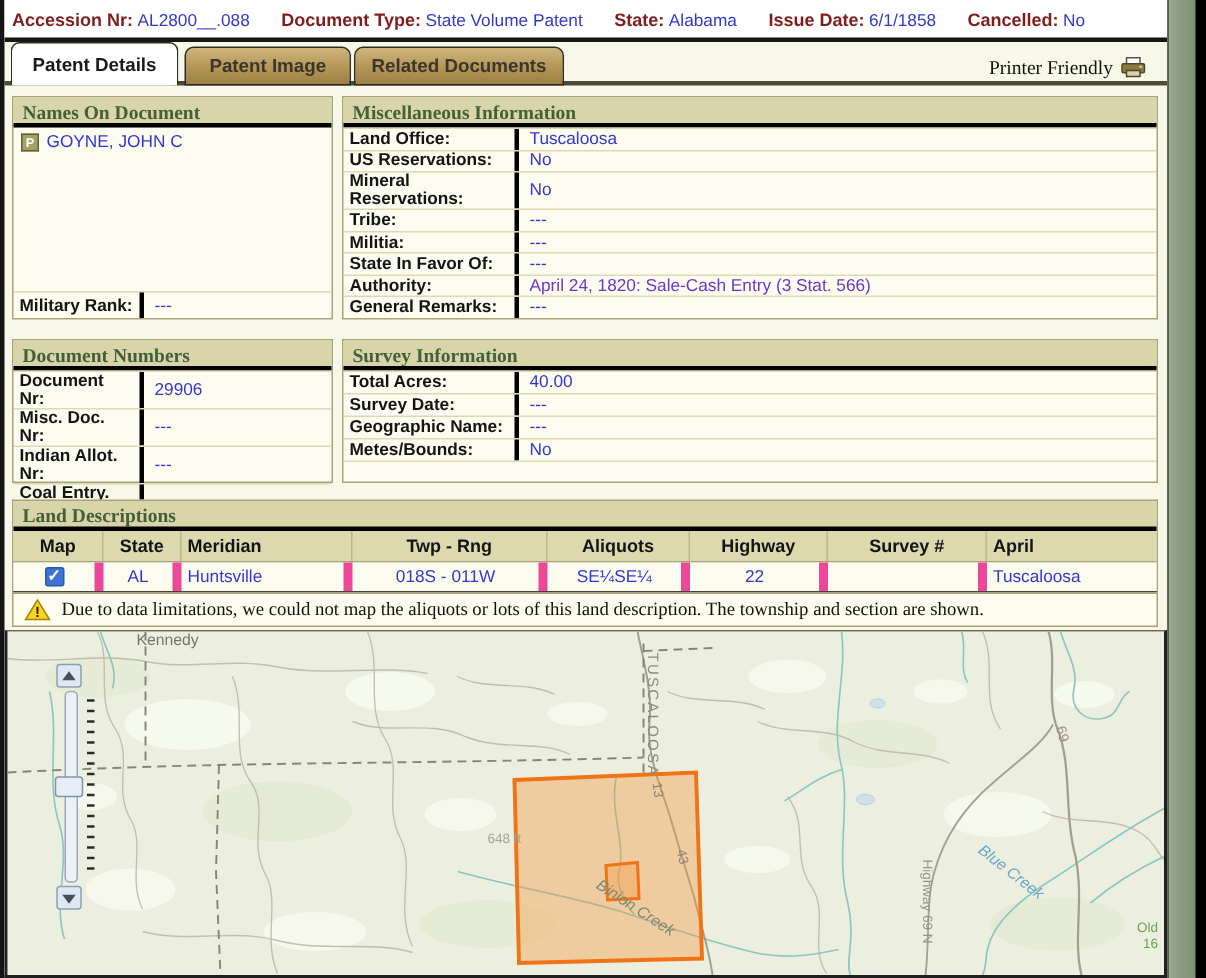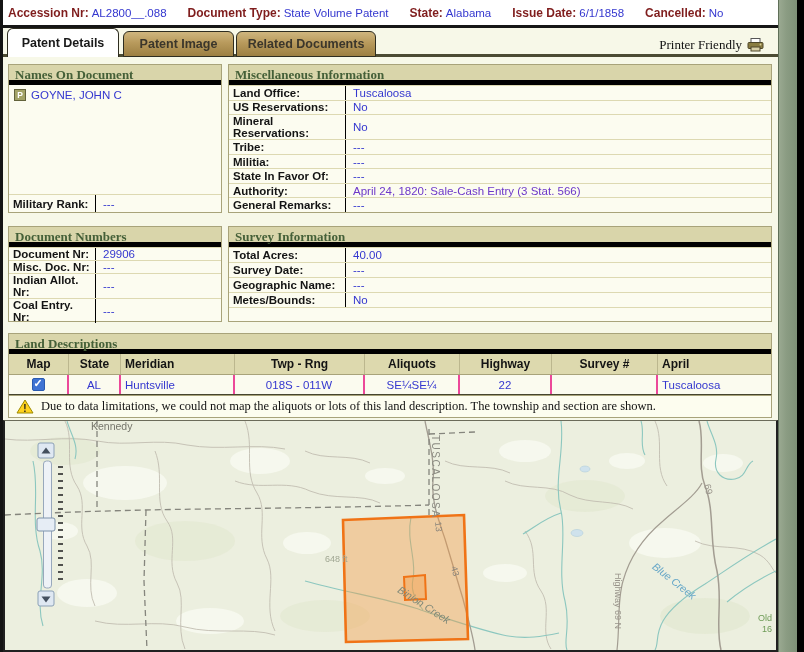--- a/index.html
+++ b/index.html
@@ -23,45 +23,45 @@
   .tabrow { position:absolute; left:0; top:31px; width:775px; height:26px; border-bottom:3px solid #4c4b33; }
   .tab { position:absolute; bottom:-3px; height:26px; display:flex; align-items:center; justify-content:center;
          font-size:12.5px; font-weight:600; color:#3b362b; border:1px solid #2e2d20; border-radius:6px 6px 0 0;
          background:linear-gradient(180deg,#cfb67e 0%,#b89a5c 45%,#9c7f42 100%); cursor:pointer; }
   .tab.active { height:29px; background:#ffffff; color:#1a1a1a; border-bottom:none; z-index:2; }
   .printer { position:absolute; right:14px; top:6px; display:flex; align-items:center; gap:5px;
              font-family:"Liberation Serif", serif; font-size:13px; color:#111; cursor:pointer; }
 
   
   .panel { position:absolute; background:#fcfcf0; border:1px solid #a8a37a; display:flex; flex-direction:column; }
-  .ptitle { background:#d9d5aa; border-bottom:5px solid #000000; color:#456038;
+  .ptitle { background:#d9d5aa; border-bottom:3px solid #000000; color:#456038;
             font-family:"Liberation Serif", serif; font-weight:bold; font-size:13px;
             padding:2px 6px; height:20px; flex:none; }
   .prow { display:flex; border-top:1px solid #ddd9b2; flex:1; align-items:center; }
   .prow:first-of-type { border-top:none; }
   .prow .lbl { font-weight:bold; font-size:11.5px; color:#141414; padding:0 4px; align-self:stretch;
-               display:flex; align-items:center; border-right:1px solid #000000; flex:none; }
+               display:flex; align-items:center; border-right:3px solid #000000; flex:none; }
   .prow .val { font-size:11.5px; color:#3437cf; padding:0 7px; }
   .prow .val.auth { color:#6d38c9; }
   .w117 .lbl { width:117px; } .w87 .lbl { width:87px; }
 
   #names-body { flex:1; display:flex; flex-direction:column; }
   .patentee-line { display:flex; align-items:center; gap:5px; padding:4px 5px; }
   .p-icon { width:12px; height:12px; background:#a3a366; border:1px solid #62623a; color:#fff;
             font-size:8.5px; font-weight:bold; display:flex; align-items:center; justify-content:center; flex:none; }
   .patentee-link { font-size:11.5px; color:#3437cf; text-decoration:none; }
   .spacer { flex:1; }
 
   
   .lheader { display:flex; background:#ddd9ae; border-bottom:1px solid #a8a37a; height:21px; flex:none; }
   .lheader .hc { font-size:12px; font-weight:bold; color:#141414; display:flex; align-items:center;
                  justify-content:center; border-right:1px solid #bcb78e; }
   .ldata { display:flex; height:19px; background:#fbfbef; flex:none; }
   .ldata .dc { font-size:11.5px; color:#3437cf; display:flex; align-items:center; justify-content:center;
-               border-right:2px solid #ec4899; }
+               border-right:6px solid #ec4899; }
   .hc:last-child,.dc:last-child { border-right:none; }
   .c0{width:60px;flex:none;} .c1{width:52px;flex:none;} .c2{width:114px;flex:none;justify-content:flex-start!important;padding-left:4px;}
   .c3{width:130px;flex:none;} .c4{width:95px;flex:none;} .c5{width:92px;flex:none;}
   .c6{width:106px;flex:none;} .c7{flex:1;justify-content:flex-start!important;padding-left:4px;}
   #land-panel { border-bottom:2px solid #45442e; }
   .cb { width:13px; height:13px; border-radius:2px; background:#3f73d3; border:1px solid #2a5ab0;
         position:relative; cursor:pointer; }
   .cb[data-checked="true"]::after { content:"✓"; position:absolute; left:1px; top:-2px; color:#fff;
         font-size:11px; font-weight:bold; }
 

